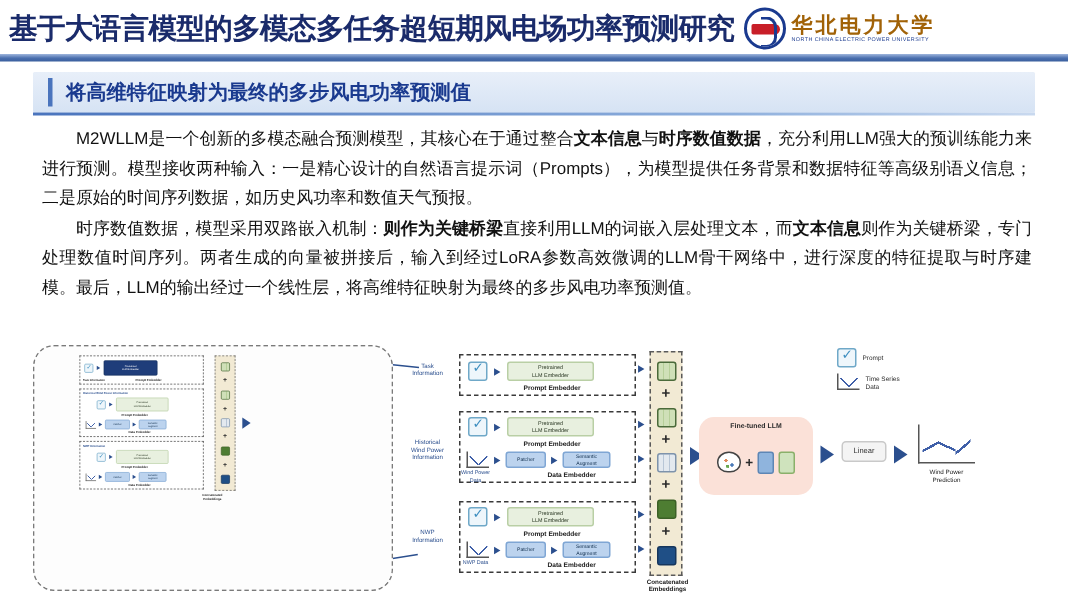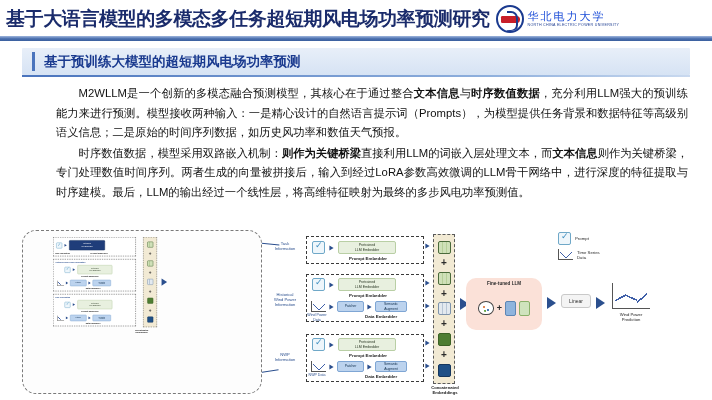--- a/index.html
+++ b/index.html
@@ -48,21 +48,21 @@
   }
   .logo-mark::after {
     content: ""; position: absolute;
     left: 9px; top: 4px; width: 9px; height: 17px;
     border: 2px solid #1a3a8f;
     border-left: none;
     border-radius: 0 7px 7px 0;
   }
   .logo-text { line-height: 1; }
   .logo-cn {
-    font-size: 11px; font-weight: normal; color: #1d4ed8;
+    font-size: 14px; font-weight: bold; color: #a16207;
     letter-spacing: 2px; white-space: nowrap;
   }
   .logo-en {
     font-size: 3.6px; color: #1a3a8f; letter-spacing: .3px;
     white-space: nowrap; margin-top: 2px;
   }
   .header-rule {
     position: absolute; left: 0; top: 36px;
     width: 712px; height: 5px;
     background: linear-gradient(180deg,#9fb6dd 0%, #4a6fae 55%, #3a5f9e 100%);
@@ -90,21 +90,21 @@
   }
 
   
   .body-text {
     position: absolute; left: 28px; top: 84px;
     width: 660px;
     font-size: 11.3px; line-height: 19.5px;
     color: #111111; text-align: justify;
     font-family: "Liberation Sans", sans-serif;
   }
-  .body-text p { text-indent: 2em; margin-bottom: 1px; margin-left: 28px; }
+  .body-text p { text-indent: 2em; margin-bottom: 1px; }
   .body-text b { font-weight: bold; }
 
   
   .figure {
     position: absolute; left: 10px; top: 228px;
     width: 695px; height: 168px;
   }
 
   
   .thumb {
@@ -300,21 +300,21 @@
       <div class="logo-text">
         <div class="logo-cn">华北电力大学</div>
         <div class="logo-en">NORTH CHINA ELECTRIC POWER UNIVERSITY</div>
       </div>
     </div>
   </div>
   <div class="header-rule"></div>
 
   <div class="section-bar">
     <div class="section-accent"></div>
-    <div class="section-title">基于预训练大模型的超短期风电场功率预测</div>
+    <div class="section-title">将高维特征映射为最终的多步风电功率预测值</div>
   </div>
   <div class="section-underline"></div>
 
   <div class="body-text">
     <p><span>M2WLLM是一个创新的多模态融合预测模型，其核心在于通过整合</span><b>文本信息</b><span>与</span><b>时序数值数据</b><span>，充分利用LLM强大的预训练能力来进行预测。模型接收两种输入：一是精心设计的自然语言提示词（Prompts），为模型提供任务背景和数据特征等高级别语义信息；二是原始的时间序列数据，如历史风功率和数值天气预报。</span></p>
     <p><span>时序数值数据，模型采用双路嵌入机制：</span><b>则作为关键桥梁</b><span>直接利用LLM的词嵌入层处理文本，而</span><b>文本信息</b><span>则作为关键桥梁，专门处理数值时间序列。两者生成的向量被拼接后，输入到经过LoRA参数高效微调的LLM骨干网络中，进行深度的特征提取与时序建模。最后，LLM的输出经过一个线性层，将高维特征映射为最终的多步风电功率预测值。</span></p>
   </div>
 
   <div class="figure">
 

